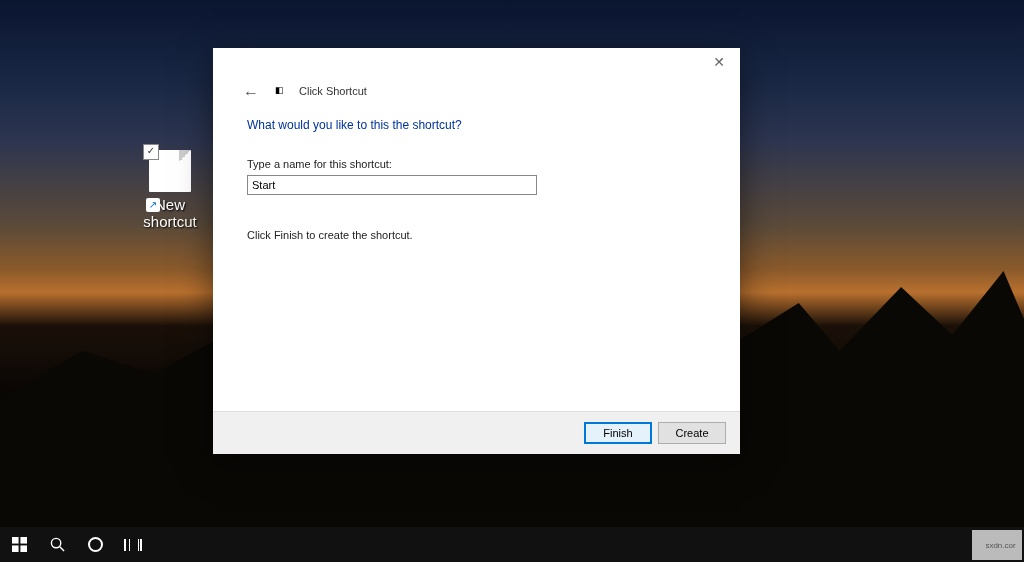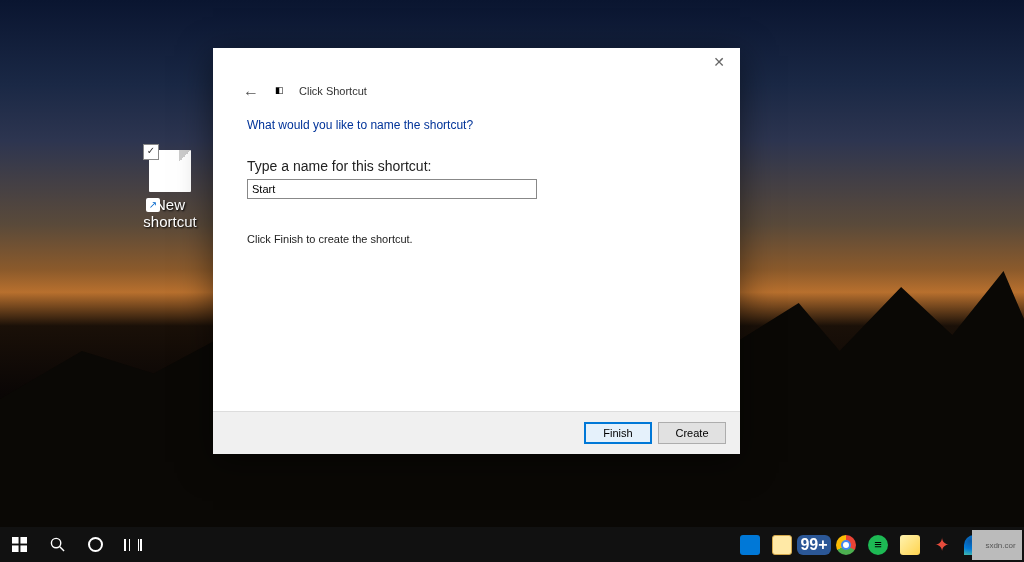--- a/index.html
+++ b/index.html
@@ -121,21 +121,21 @@
       padding: 18px 34px;
       flex: 1;
     }
     .heading {
       color: #003399;
       font-size: 12px;
       font-weight: 400;
       margin-bottom: 26px;
     }
     .field-label {
-      font-size: 14px;
+      font-size: 11px;
       color: #222;
       margin-bottom: 5px;
     }
     .text-input {
       width: 290px;
       height: 20px;
       border: 1px solid #888;
       padding: 8px 4px;
       font-size: 11px;
       font-family: inherit;
@@ -237,21 +237,21 @@
   </div>
 
   <div class="dialog">
     <div class="dialog-close">✕</div>
     <div class="dialog-header">
       <span class="back-arrow">←</span>
       <span class="mini-icon">◧</span>
       <span class="dialog-title">Click Shortcut</span>
     </div>
     <div class="dialog-body">
-      <div class="heading">What would you like to name the shortcut?</div>
+      <div class="heading">What would you like to this the shortcut?</div>
       <div class="field-label">Type a name for this shortcut:</div>
       <input class="text-input" value="Start" style="">
       <div class="helper-text">Click Finish to create the shortcut.</div>
     </div>
     <div class="dialog-footer">
       <button class="btn primary">Finish</button>
       <button class="btn">Create</button>
     </div>
   </div>
 </div>
@@ -273,44 +273,15 @@
         </svg>
     </div>
     <div class="task-item">
       <div class="cortana"></div>
     </div>
     <div class="task-item">
       <div class="taskview"></div>
     </div>
   </div>
 
-  <div class="task-right">
-    <div class="tray-icon">
-        <div class="sq" style="background:#0078d7"></div>
-      </div>
-    <div class="tray-icon">
-        <div class="sq" style="background:#ffe9a6;border:1px solid #d4a84b"></div>
-      </div>
-    <div class="tray-icon">
-        <span class="badge99">99+</span>
-      </div>
-    <div class="tray-icon">
-        <div class="chrome-i"></div>
-      </div>
-    <div class="tray-icon">
-        <div class="spotify-i">≡</div>
-      </div>
-    <div class="tray-icon">
-        <div class="sq" style="background:linear-gradient(135deg,#fff3b0,#ffd34e)"></div>
-      </div>
-    <div class="tray-icon">
-        <span style="color:#e74c3c;font-size:18px">✦</span>
-      </div>
-    <div class="tray-icon">
-        <div class="edge-i"></div>
-      </div>
-    <div class="tray-icon">
-        <div class="sq" style="background:#888"></div>
-      </div>
-  </div>
 </div>
 
 <div class="watermark">sxdn.cor</div>
 
 </body></html>

